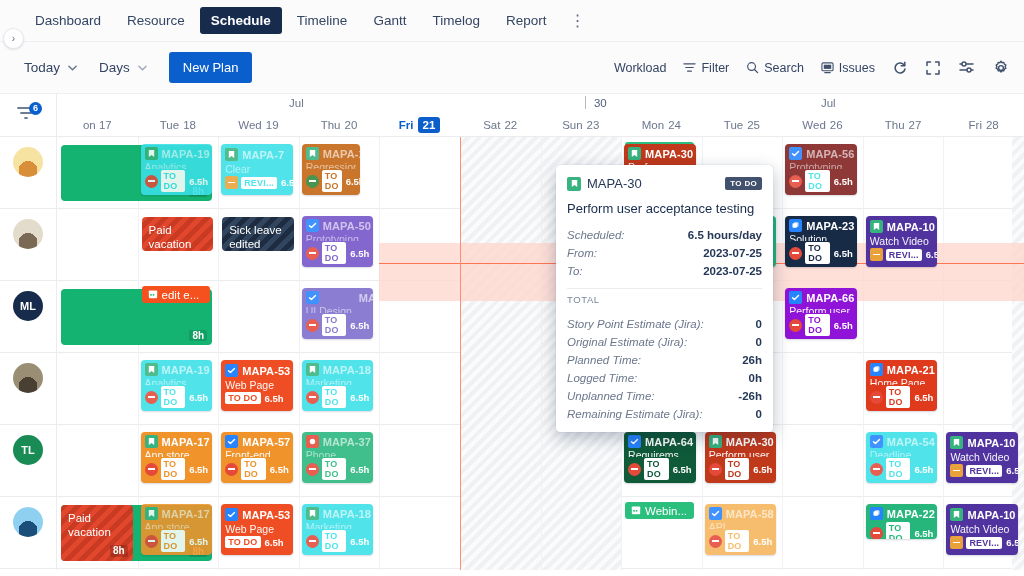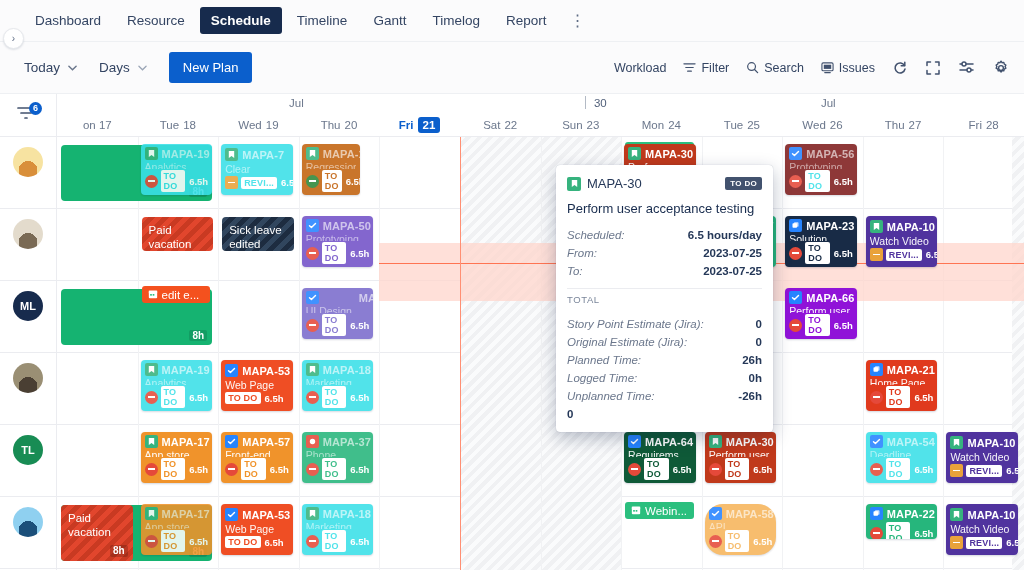--- a/index.html
+++ b/index.html
@@ -846,21 +846,21 @@
         </div>
         <div class="summ" style="opacity: 0.55;">Marketing</div>
         <div class="row3">
           <span class="pri" style="background: rgb(229, 73, 58);">
             <i></i>
           </span>
           <span class="status" style="color: rgb(58, 224, 232);">TO DO</span>
           <span class="hrs">6.5h</span>
         </div>
       </div>
-      <div class="card" style="background: rgb(246, 181, 91); left: 647.667px; width: 71.5833px; top: 367px; height: 51px; opacity: 0.88; border-radius: 18px;">
+      <div class="card" style="background: rgb(246, 181, 91); left: 647.667px; width: 71.5833px; top: 367px; height: 51px; opacity: 0.88;">
         <div class="row1">
           <span class="tico" style="background: rgb(38, 132, 255);">
             <svg width="9" height="9" viewBox="0 0 12 12">
               <path d="M2 6.2l2.6 2.6L10 3.2" stroke="#fff" stroke-width="1.9" fill="none" stroke-linecap="round" stroke-linejoin="round"></path>
             </svg>
           </span>
           <span class="key" style="opacity: 0.62;">MAPA-58</span>
         </div>
         <div class="summ" style="opacity: 0.55;">API</div>
         <div class="row3">
@@ -956,16 +956,17 @@
       </div>
       <div class="tt-row">
         <span class="k">Logged Time:</span>
         <span class="v">0h</span>
       </div>
       <div class="tt-row">
         <span class="k">Unplanned Time:</span>
         <span class="v">-26h</span>
       </div>
       <div class="tt-row">
+        <span class="k">Remaining Estimate (Jira):</span>
         <span class="v">0</span>
       </div>
     </div>
 </div>
 
 </body></html>

